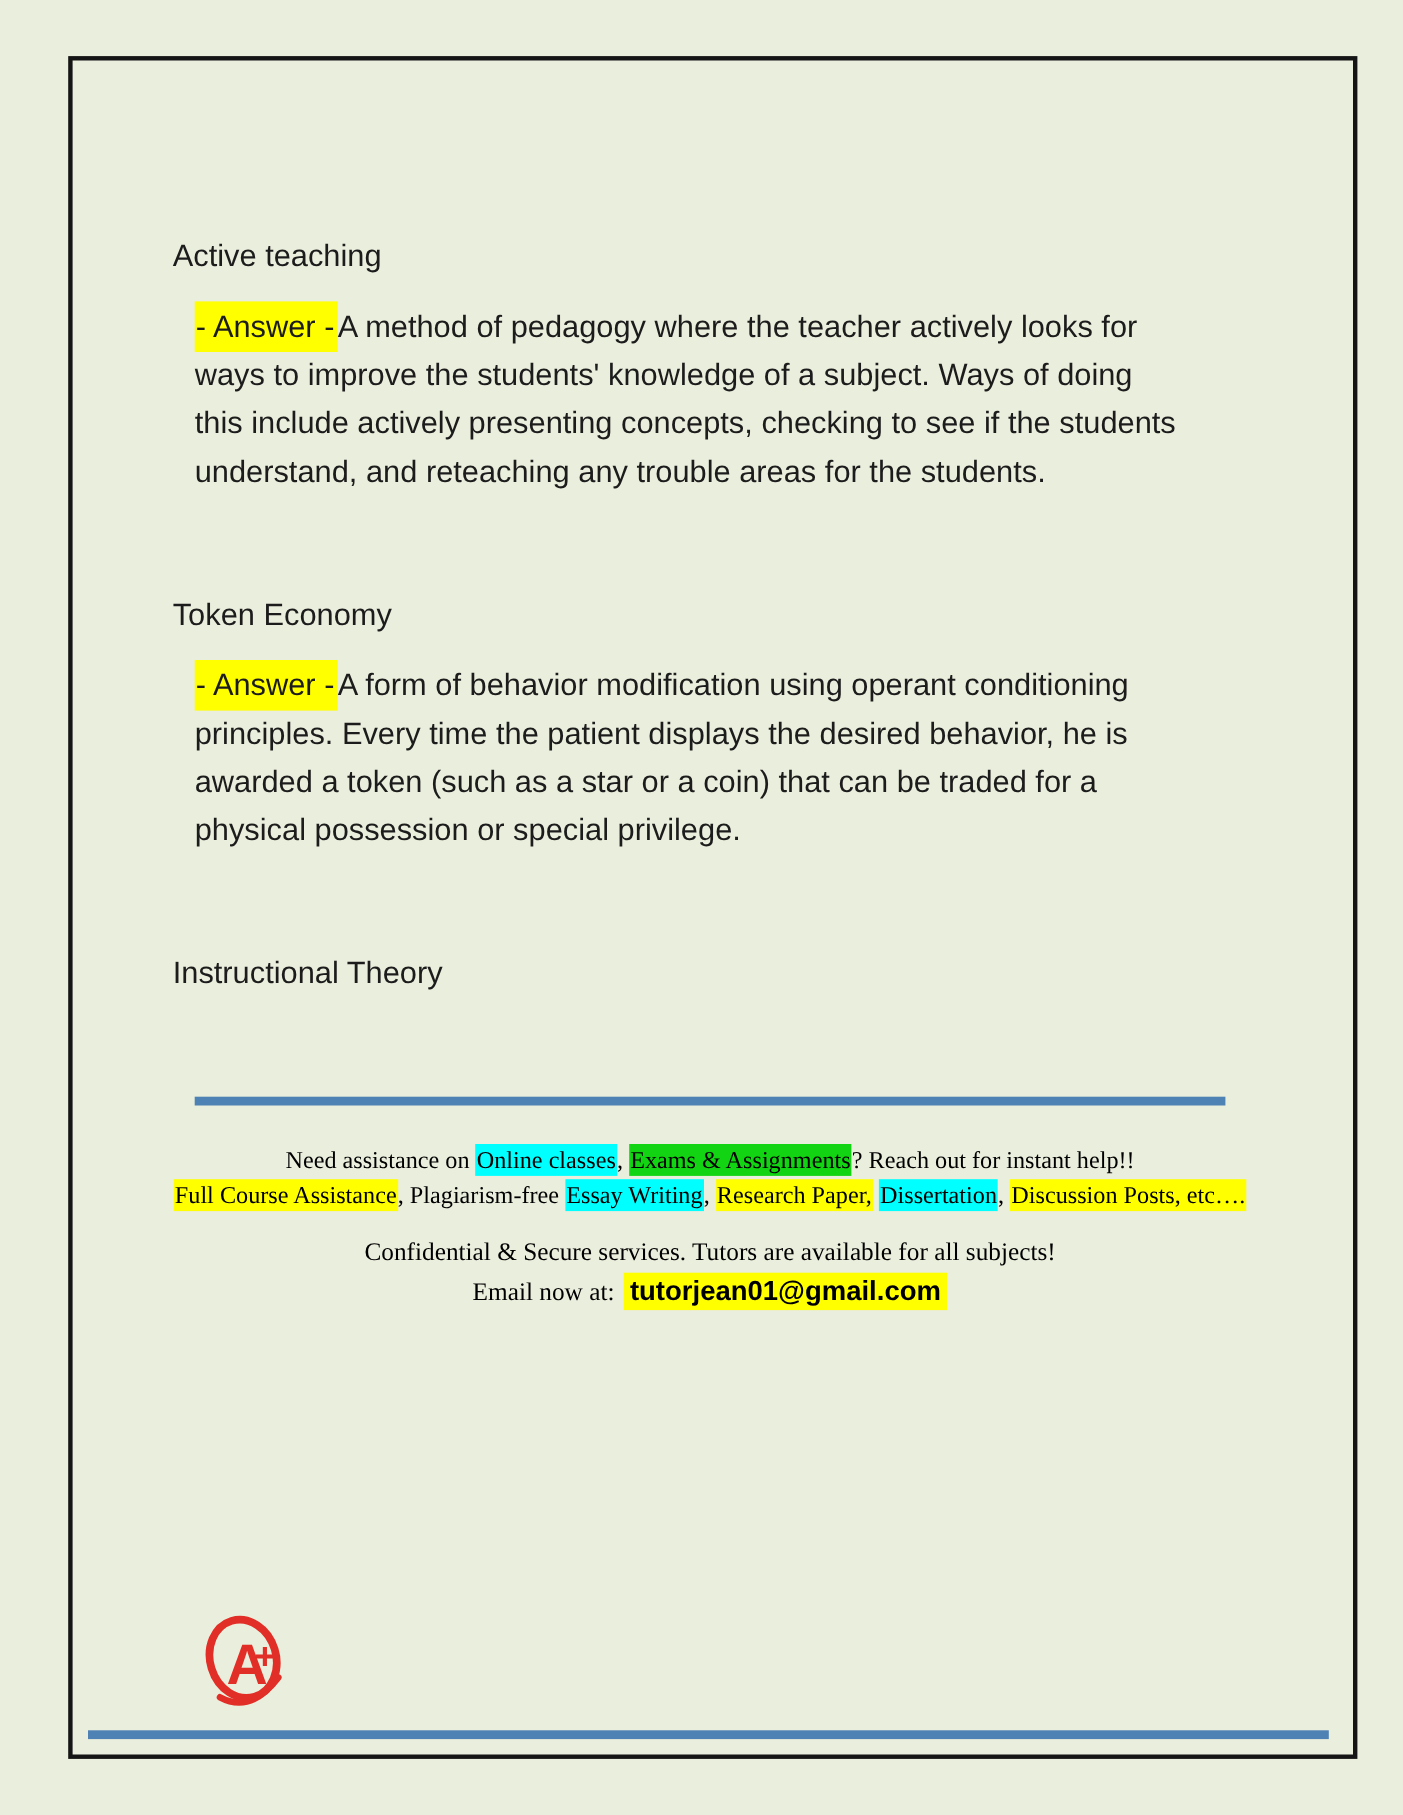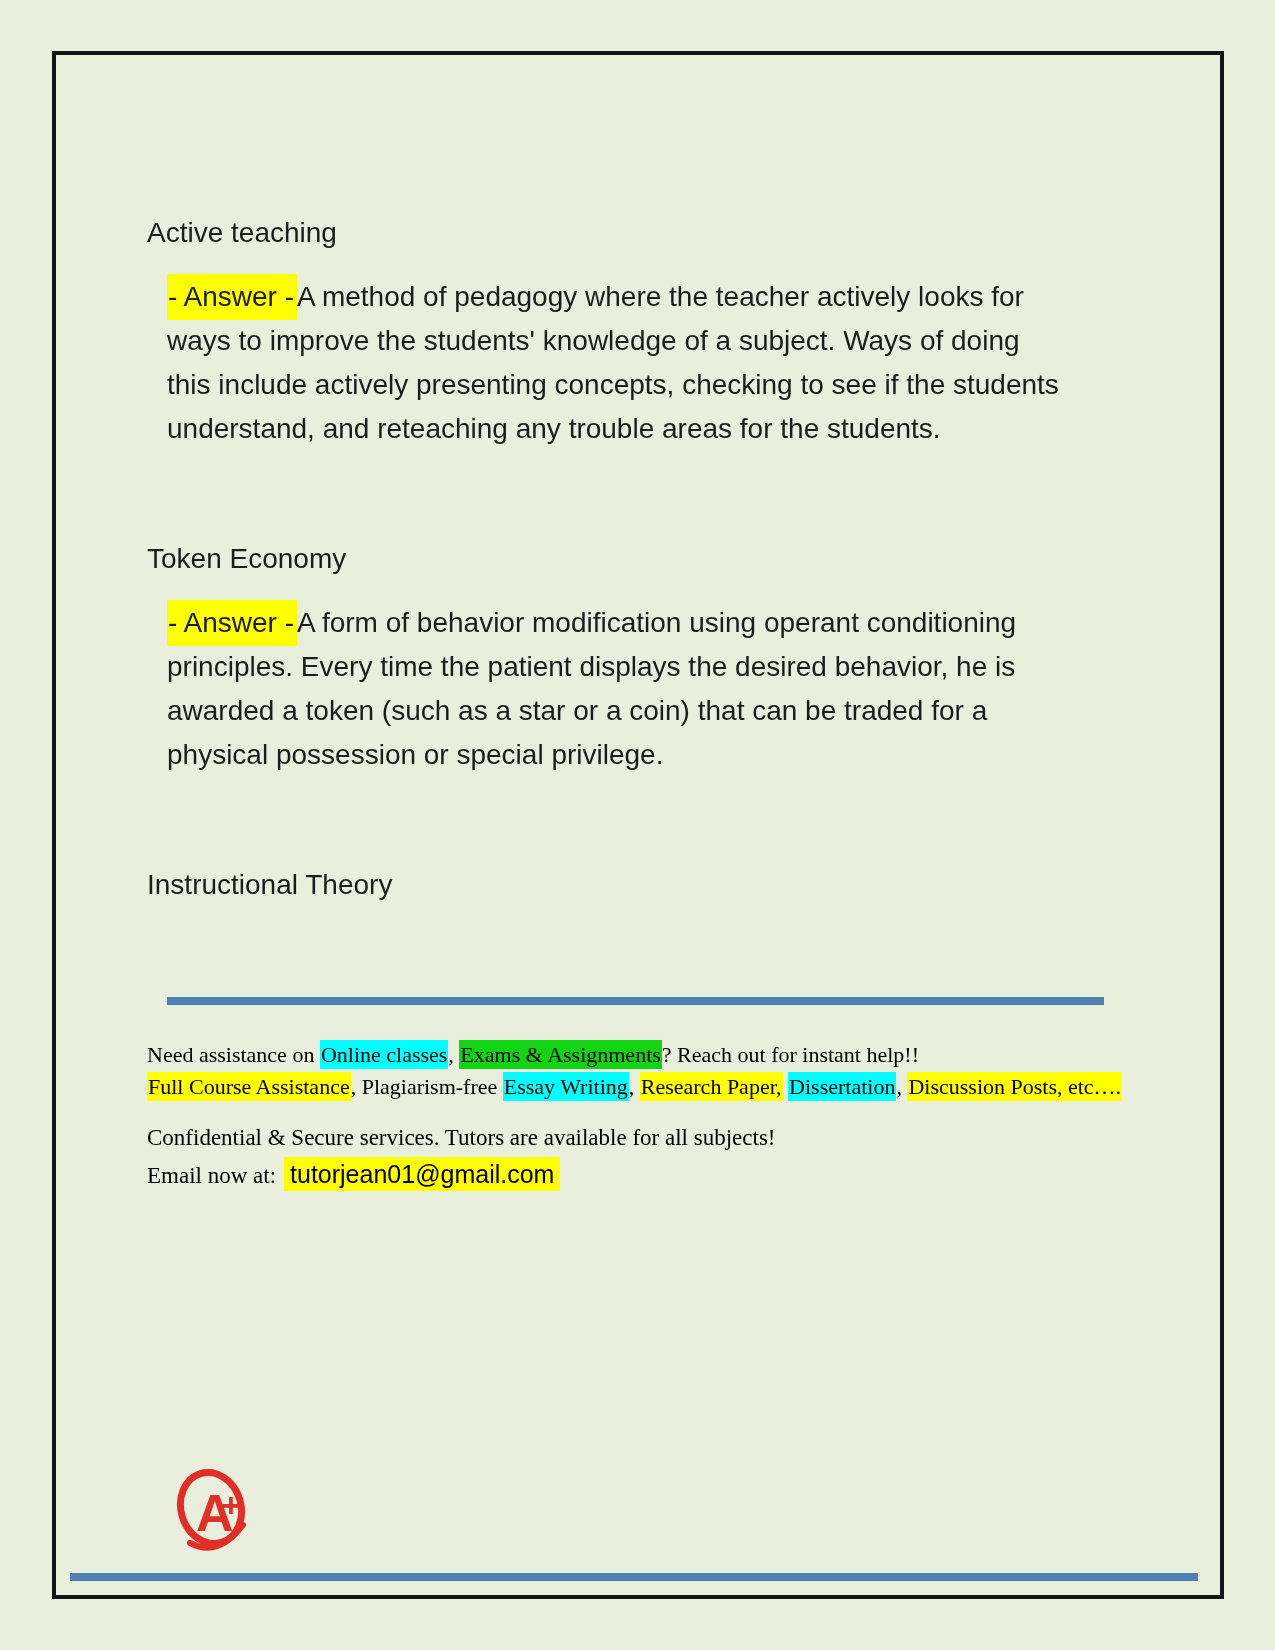--- a/index.html
+++ b/index.html
@@ -3,49 +3,49 @@
 <meta charset="utf-8">
 <style>
   :root{
     --page-bg:#eaeedc; --border:#151515; --divider-blue:#4e81b4;
     --hl-yellow:#ffff00; --hl-cyan:#00ffff; --hl-green:#12d412;
     --logo-red:#e12f27; --text:#1c1c1c;
   }
   *{margin:0;padding:0;box-sizing:border-box;}
   html,body{width:1275px;height:1650px;background:var(--page-bg);font-family:"Liberation Sans",sans-serif;}
   .page{
-    position:absolute;left:52px;top:51px;width:1172px;height:1548px;
+    position:absolute;left:62px;top:51px;width:1172px;height:1548px;
     border:4px solid var(--border);background:var(--page-bg);
     padding:156px 96px 0 91px;overflow:hidden;
   }
   .term{
     font-size:28px;color:var(--text);line-height:44px;margin:86px 0 20px 0;
   }
   .term:first-child{margin-top:0;}
   .answer-para{
     font-size:28px;color:var(--text);line-height:44px;margin-left:20px;
   }
   .answer-label{
     background:var(--hl-yellow);padding:7px 3px 8px 1px;
   }
   .definition{white-space:pre-line;}
   .divider{
     height:8px;background:var(--divider-blue);margin:90px 20px 0 20px;border:none;
   }
   .footer{
-    margin-top:34px;text-align:left;font-family:"Liberation Serif",serif;color:#000;
+    margin-top:34px;text-align:center;font-family:"Liberation Serif",serif;color:#000;
   }
   .footer-line{font-size:22px;line-height:32px;white-space:nowrap;}
   .hl-y{background:var(--hl-yellow);padding:2px 1px;margin-top:24px;}
   .hl-c{background:var(--hl-cyan);padding:2px 1px;}
   .hl-g{background:var(--hl-green);padding:2px 1px;}
   .confidential{font-size:23px;line-height:34px;margin-top:18px;white-space:nowrap;}
   .email-line{font-size:23px;line-height:38px;white-space:nowrap;}
   .email{
-    font-family:"Liberation Sans",sans-serif;font-weight:normal;font-size:25px;
+    font-family:"Liberation Sans",sans-serif;font-weight:bold;font-size:25px;
     background:var(--hl-yellow);padding:3px 6px;margin-left:8px;
   }
   .logo{
     position:absolute;left:118px;top:1412px;width:76px;height:90px;
   }
   .bottom-divider{
     position:absolute;left:14px;right:22px;bottom:14px;height:8px;background:var(--divider-blue);
   }
 </style>
 </head>

